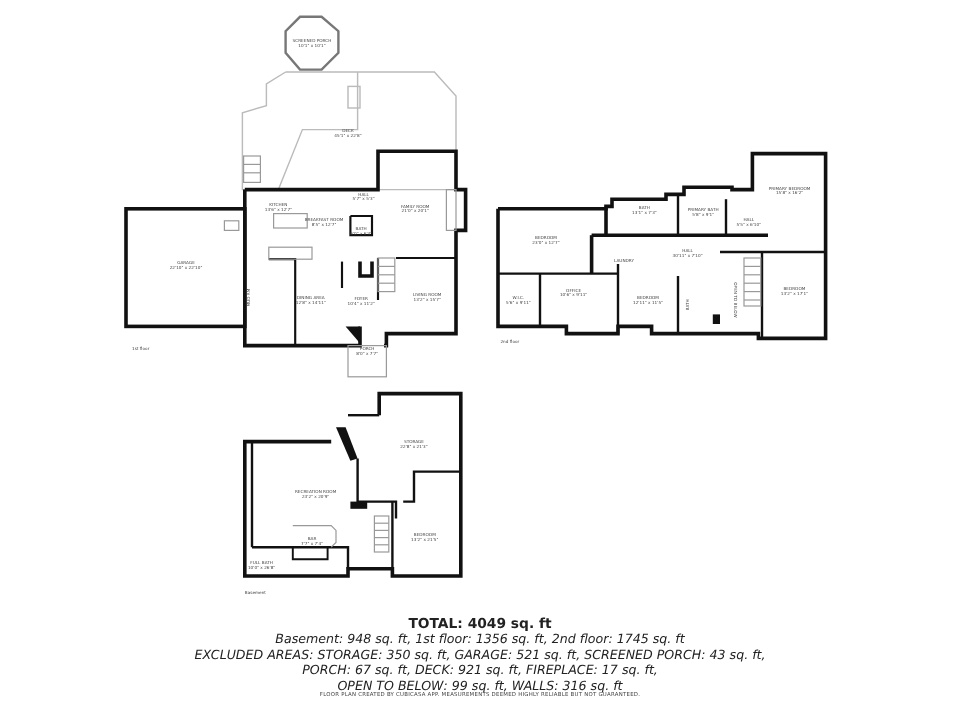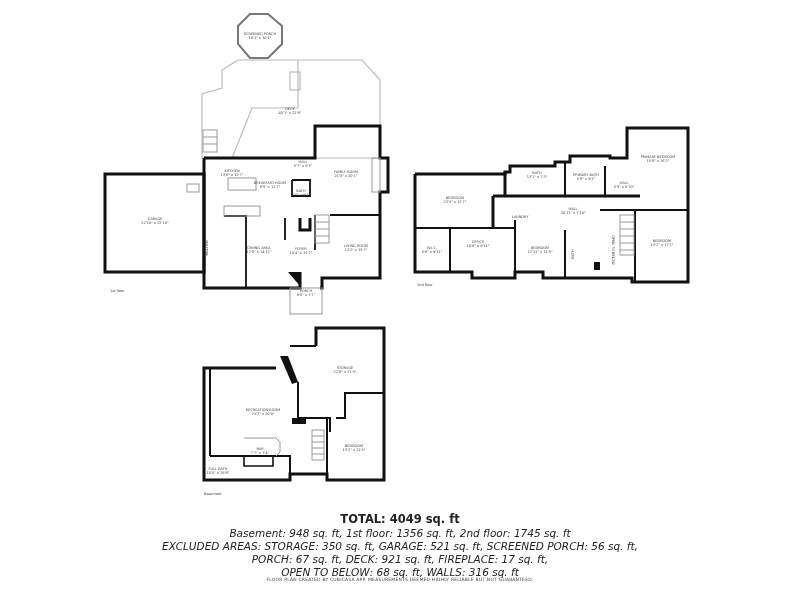--- a/index.html
+++ b/index.html
@@ -175,16 +175,16 @@
       <text class="lbl" x="260" y="454">7'7" x 7'4"</text>
     <text class="lbl" x="354" y="447">BEDROOM</text>
       <text class="lbl" x="354" y="451">13'2" x 21'5"</text>
     <text class="lbl" x="218" y="470">FULL BATH</text>
       <text class="lbl" x="218" y="474">10'0" x 26'8"</text>
   </g>
 </svg>
 
 <div class="summary total">TOTAL: 4049 sq. ft</div>
 <div class="summary line" style="top:527px">Basement: 948 sq. ft, 1st floor: 1356 sq. ft, 2nd floor: 1745 sq. ft</div>
-<div class="summary line" style="top:540px">EXCLUDED AREAS: STORAGE: 350 sq. ft, GARAGE: 521 sq. ft, SCREENED PORCH: 56 sq. ft,</div>
+<div class="summary line" style="top:540px">EXCLUDED AREAS: STORAGE: 350 sq. ft, GARAGE: 521 sq. ft, SCREENED PORCH: 43 sq. ft,</div>
 <div class="summary line" style="top:553px">PORCH: 67 sq. ft, DECK: 921 sq. ft, FIREPLACE: 17 sq. ft,</div>
-<div class="summary line" style="top:566px">OPEN TO BELOW: 68 sq. ft, WALLS: 316 sq. ft</div>
+<div class="summary line" style="top:566px">OPEN TO BELOW: 99 sq. ft, WALLS: 316 sq. ft</div>
 <div class="summary footer">FLOOR PLAN CREATED BY CUBICASA APP. MEASUREMENTS DEEMED HIGHLY RELIABLE BUT NOT GUARANTEED.</div>
 
 </body></html>

